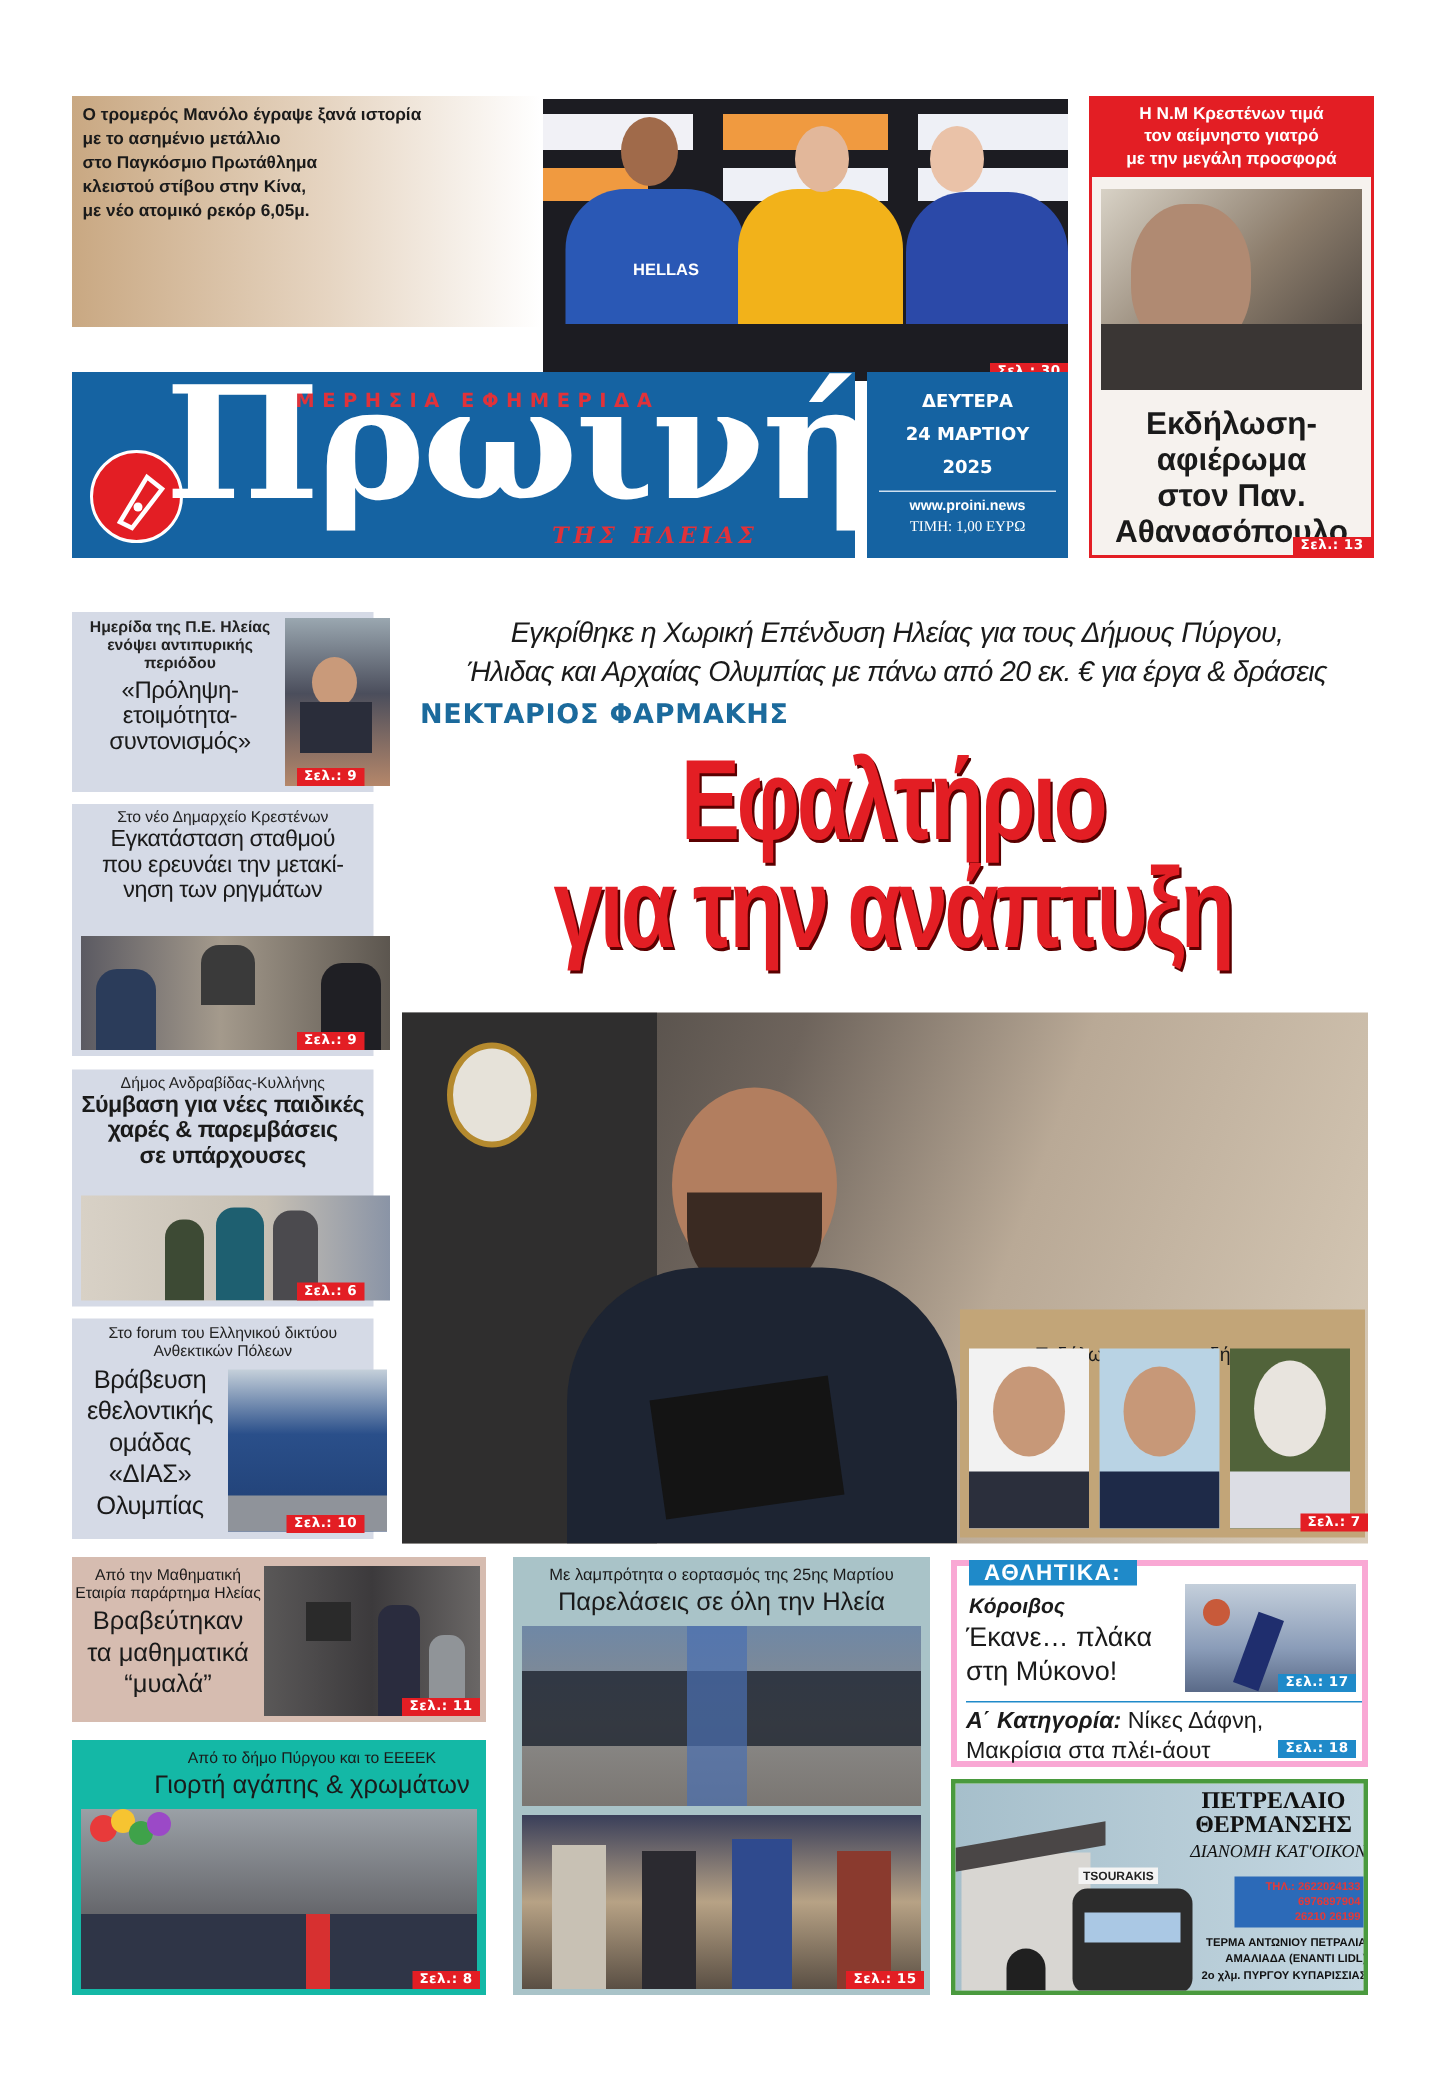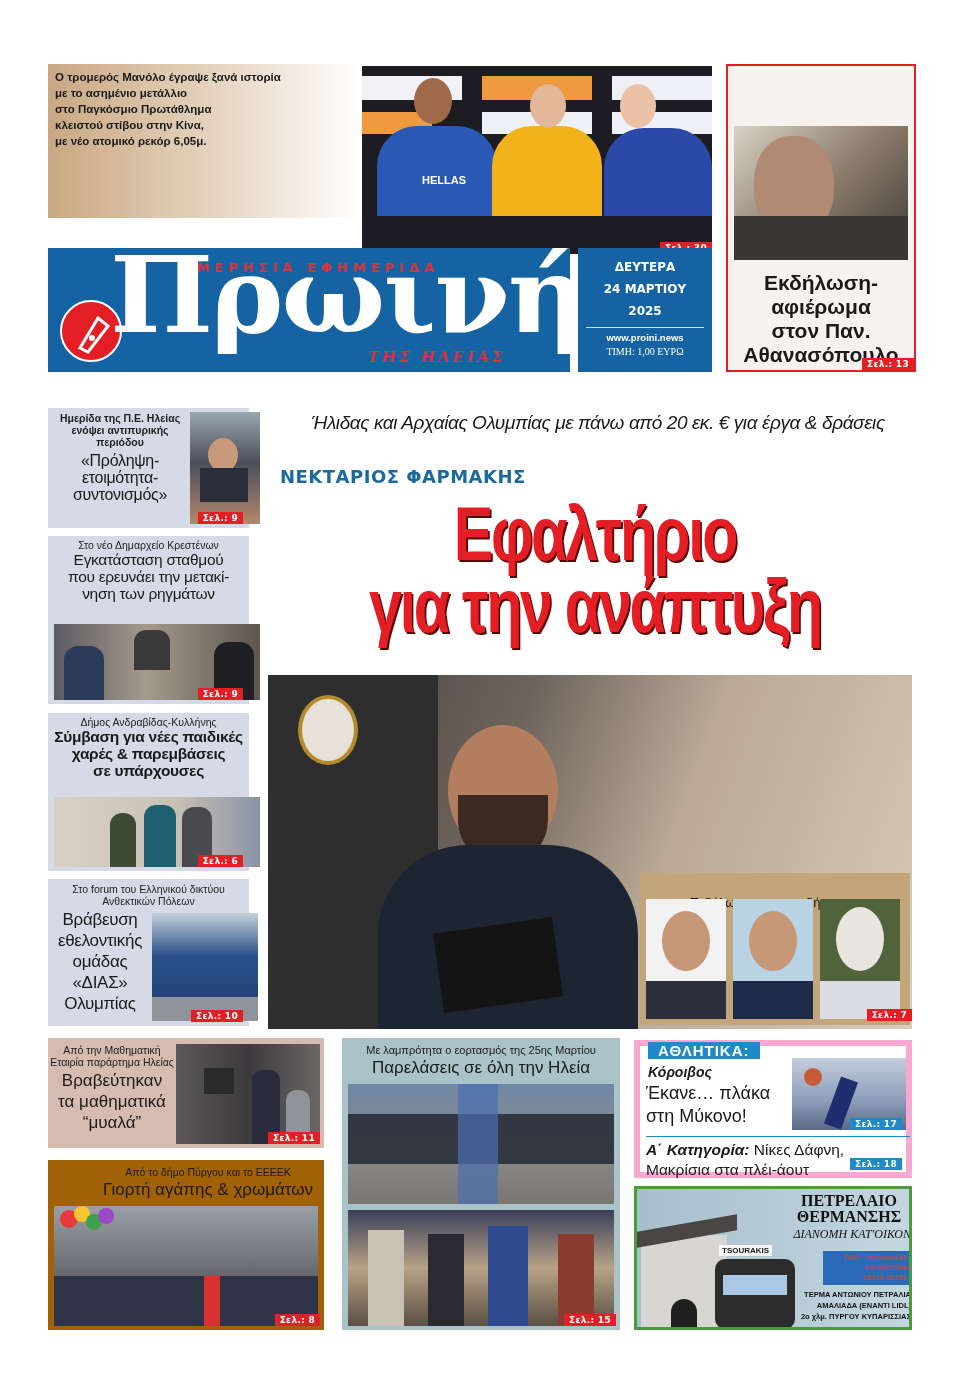--- a/index.html
+++ b/index.html
@@ -72,20 +72,25 @@
   <div class="abs" style="left:130px;top:60px;width:110px;height:90px;background:#f2b21a;border-radius:40px 40px 0 0;"></div>
   <div class="abs" style="left:242px;top:62px;width:108px;height:88px;background:#2b49a8;border-radius:40px 40px 0 0;"></div>
   <div class="abs" style="left:52px;top:12px;width:38px;height:46px;background:#a06a4a;border-radius:50%;"></div>
   <div class="abs" style="left:168px;top:18px;width:36px;height:44px;background:#e2b79a;border-radius:50%;"></div>
   <div class="abs" style="left:258px;top:18px;width:36px;height:44px;background:#eac2a8;border-radius:50%;"></div>
   <div class="abs" style="left:60px;top:108px;color:#fff;font-size:11px;font-weight:bold;">HELLAS</div>
   <span class="pg" style="right:0;bottom:0;">Σελ.: 30</span>
 </div>
 
 <div id="right-top" class="abs">
+  <div class="kicker">
+    <div>Η Ν.Μ Κρεστένων τιμά</div>
+    <div>τον αείμνηστο γιατρό</div>
+    <div>με την μεγάλη προσφορά</div>
+  </div>
   <div class="photo" style="left:6px;top:60px;width:174px;height:134px;background:linear-gradient(135deg,#d8d2c6 0%,#8c7d6c 50%,#3e3936 100%);">
     <div class="abs" style="left:20px;top:10px;width:80px;height:100px;background:#b08a72;border-radius:45%;"></div>
     <div class="abs" style="left:0;top:90px;width:174px;height:44px;background:#3a3634;"></div>
   </div>
   <div class="head">
     <div>Εκδήλωση-</div>
     <div>αφιέρωμα</div>
     <div>στον Παν.</div>
     <div>Αθανασόπουλο</div>
   </div>
@@ -164,20 +169,21 @@
     <div class="hd" style="font-weight:normal;font-size:17px;line-height:21px;">«ΔΙΑΣ»</div>
     <div class="hd" style="font-weight:normal;font-size:17px;line-height:21px;">Ολυμπίας</div>
   </div>
   <div class="photo" style="left:104px;top:34px;width:106px;height:108px;background:linear-gradient(180deg,#c5d0da 0%,#2a4f8a 40%,#1f3e72 100%);">
     <div class="abs" style="left:0;top:84px;width:106px;height:24px;background:#8f939a;"></div>
   </div>
   <span class="pg" style="right:6px;bottom:4px;">Σελ.: 10</span>
 </div>
 
 <div id="deck" class="abs">
+  <div>Εγκρίθηκε η Χωρική Επένδυση Ηλείας για τους Δήμους Πύργου,</div>
   <div>Ήλιδας και Αρχαίας Ολυμπίας με πάνω από 20 εκ. € για έργα &amp; δράσεις</div>
 </div>
 <div id="byline" class="abs">ΝΕΚΤΑΡΙΟΣ ΦΑΡΜΑΚΗΣ</div>
 <div id="headline" class="abs">
   <div>Εφαλτήριο</div>
   <div>για την ανάπτυξη</div>
 </div>
 <div id="main-photo" class="photo">
   <div class="abs" style="left:0;top:0;width:170px;height:354px;background:#2f2e2e;"></div>
   <div class="abs" style="left:30px;top:20px;width:60px;height:70px;border-radius:50%;background:#e6e2d9;border:4px solid #b58a2e;"></div>
@@ -212,21 +218,21 @@
     <div class="caption-h" style="font-weight:normal;font-size:17px;line-height:21px;">“μυαλά”</div>
   </div>
   <div class="photo" style="left:128px;top:6px;width:144px;height:100px;background:linear-gradient(90deg,#5a5858 0%,#3c3a3c 50%,#6a6766 100%);">
     <div class="abs" style="left:28px;top:24px;width:30px;height:26px;background:#2a2a2a;"></div>
     <div class="abs" style="left:76px;top:26px;width:28px;height:74px;background:#2a2c3e;border-radius:10px 10px 0 0;"></div>
     <div class="abs" style="left:110px;top:46px;width:24px;height:54px;background:#909498;border-radius:10px 10px 0 0;"></div>
   </div>
   <span class="pg" style="right:4px;bottom:4px;">Σελ.: 11</span>
 </div>
 
-<div class="box" style="left:48px;top:1160px;width:276px;height:170px;background:#a16207;padding-left:44px;">
+<div class="box" style="left:48px;top:1160px;width:276px;height:170px;background:#14b8a6;padding-left:44px;">
   <div class="caption-k" style="margin-top:6px;">Από το δήμο Πύργου και το ΕΕΕΕΚ</div>
   <div class="caption-h" style="font-weight:normal;font-size:17px;margin-top:2px;">Γιορτή αγάπης &amp; χρωμάτων</div>
   <div class="photo" style="left:6px;top:46px;width:264px;height:120px;background:linear-gradient(180deg,#9aa0a6 0%,#6d6f74 50%,#3e3c3e 100%);">
     <div class="abs" style="left:6px;top:4px;width:18px;height:18px;border-radius:50%;background:#e83a3a;"></div>
     <div class="abs" style="left:20px;top:0;width:16px;height:16px;border-radius:50%;background:#f6c431;"></div>
     <div class="abs" style="left:32px;top:8px;width:16px;height:16px;border-radius:50%;background:#3fa24a;"></div>
     <div class="abs" style="left:44px;top:2px;width:16px;height:16px;border-radius:50%;background:#9b49c7;"></div>
     <div class="abs" style="left:0;top:70px;width:264px;height:50px;background:#2f3547;"></div>
     <div class="abs" style="left:150px;top:70px;width:16px;height:50px;background:#d73030;"></div>
   </div>
@@ -242,21 +248,21 @@
   </div>
   <div class="photo" style="left:6px;top:172px;width:266px;height:116px;background:linear-gradient(180deg,#3a3f5a 0%,#b7a285 50%,#5a4f44 100%);">
     <div class="abs" style="left:20px;top:20px;width:36px;height:96px;background:#c8c1b4;"></div>
     <div class="abs" style="left:80px;top:24px;width:36px;height:92px;background:#2b2a30;"></div>
     <div class="abs" style="left:140px;top:16px;width:40px;height:100px;background:#2f4a8e;"></div>
     <div class="abs" style="left:210px;top:24px;width:36px;height:92px;background:#8a3a2e;"></div>
   </div>
   <span class="pg" style="right:4px;bottom:4px;">Σελ.: 15</span>
 </div>
 
-<div class="box" style="left:634px;top:1040px;width:278px;height:138px;border:6px solid #f9a8d4;background:#fff;">
+<div class="box" style="left:634px;top:1040px;width:278px;height:138px;border:4px solid #f9a8d4;background:#fff;">
   <div class="abs" style="left:8px;top:-4px;background:#1f8ac9;color:#fff;font-weight:bold;font-size:15px;padding:0 10px;letter-spacing:1px;">ΑΘΛΗΤΙΚΑ:</div>
   <div class="abs" style="left:8px;top:18px;font-style:italic;font-weight:bold;font-size:14px;">Κόροιβος</div>
   <div class="abs" style="left:6px;top:36px;font-size:18px;line-height:23px;">
     <div>Έκανε… πλάκα</div>
     <div>στη Μύκονο!</div>
   </div>
   <div class="photo" style="left:152px;top:12px;width:114px;height:72px;background:linear-gradient(180deg,#c4cfdb 0%,#8a9cb8 60%,#5a6a88 100%);">
     <div class="abs" style="left:12px;top:10px;width:18px;height:18px;background:#c85a3a;border-radius:50%;"></div>
     <div class="abs" style="left:40px;top:20px;width:18px;height:50px;background:#1f2e6e;transform:rotate(20deg);"></div>
   </div>

